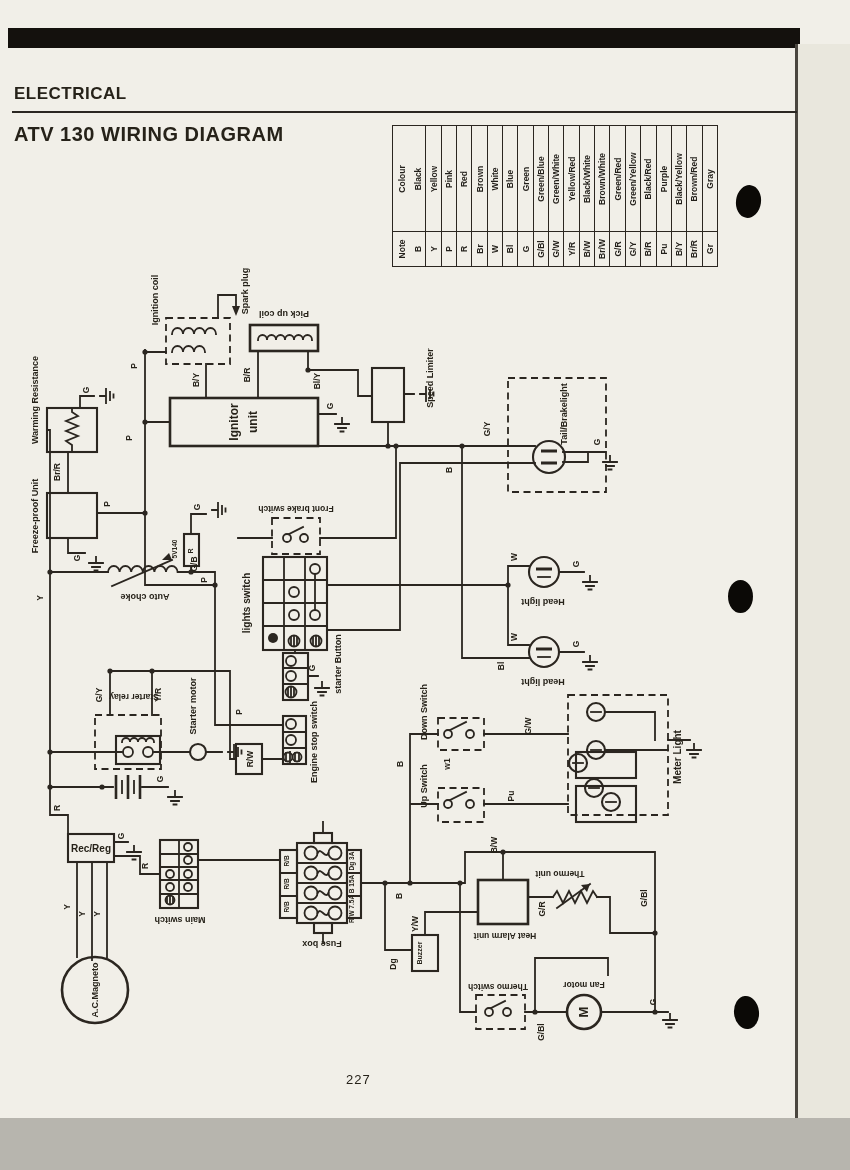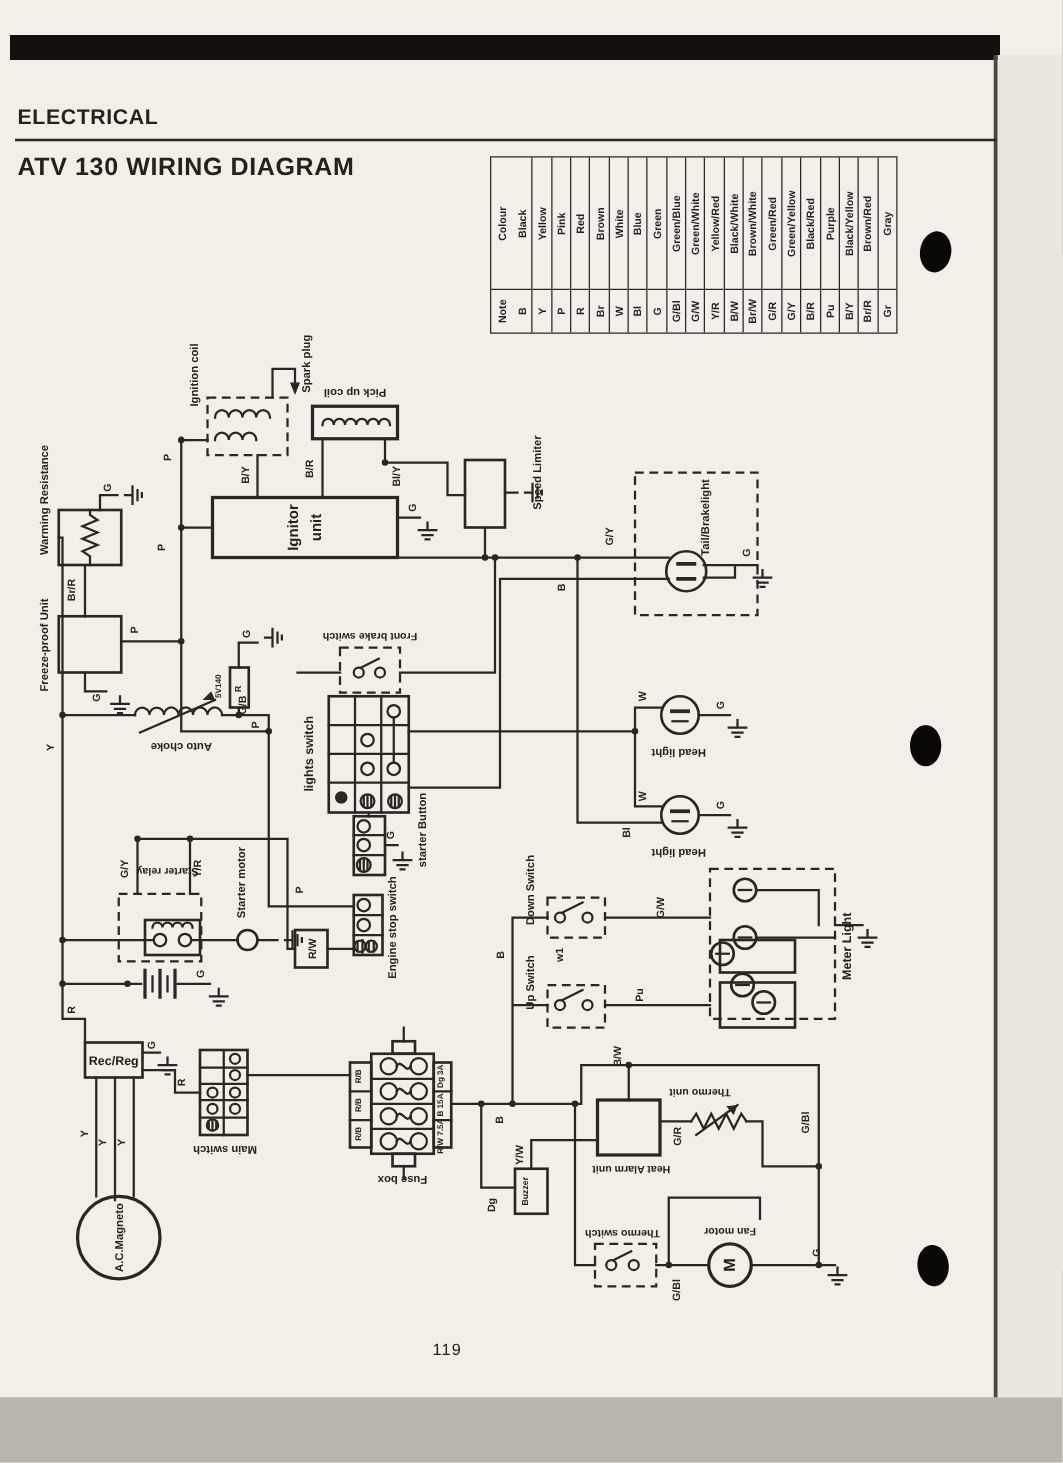--- a/index.html
+++ b/index.html
@@ -594,14 +594,14 @@
       <text class="tc" transform="rotate(-90 544 1032)" x="544" y="1032" text-anchor="middle">G/Bl</text>
       <text class="tc" transform="rotate(-90 418 924)" x="418" y="924" text-anchor="middle">Y/W</text>
       <text class="tc" transform="rotate(-90 396 964)" x="396" y="964" text-anchor="middle">Dg</text>
       <text class="tc" transform="rotate(-90 70 907)" x="70" y="907" text-anchor="middle">Y</text>
       <text class="tc" transform="rotate(-90 85 914)" x="85" y="914" text-anchor="middle">Y</text>
       <text class="tc" transform="rotate(-90 100 914)" x="100" y="914" text-anchor="middle">Y</text>
       <text class="tc" transform="rotate(-90 148 866)" x="148" y="866" text-anchor="middle">R</text>
     </g>
   </svg>
 
-  <div class="pageno">119</div>
+  <div class="pageno">227</div>
 </div>
 
 </body></html>

